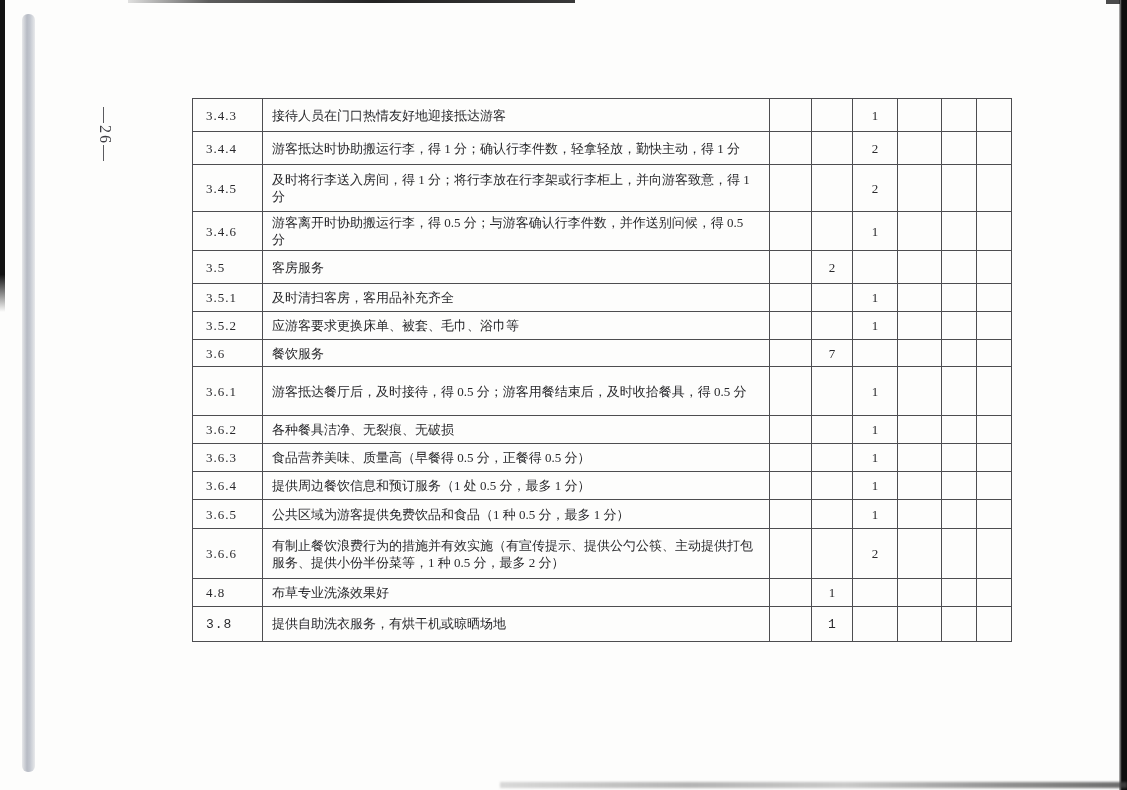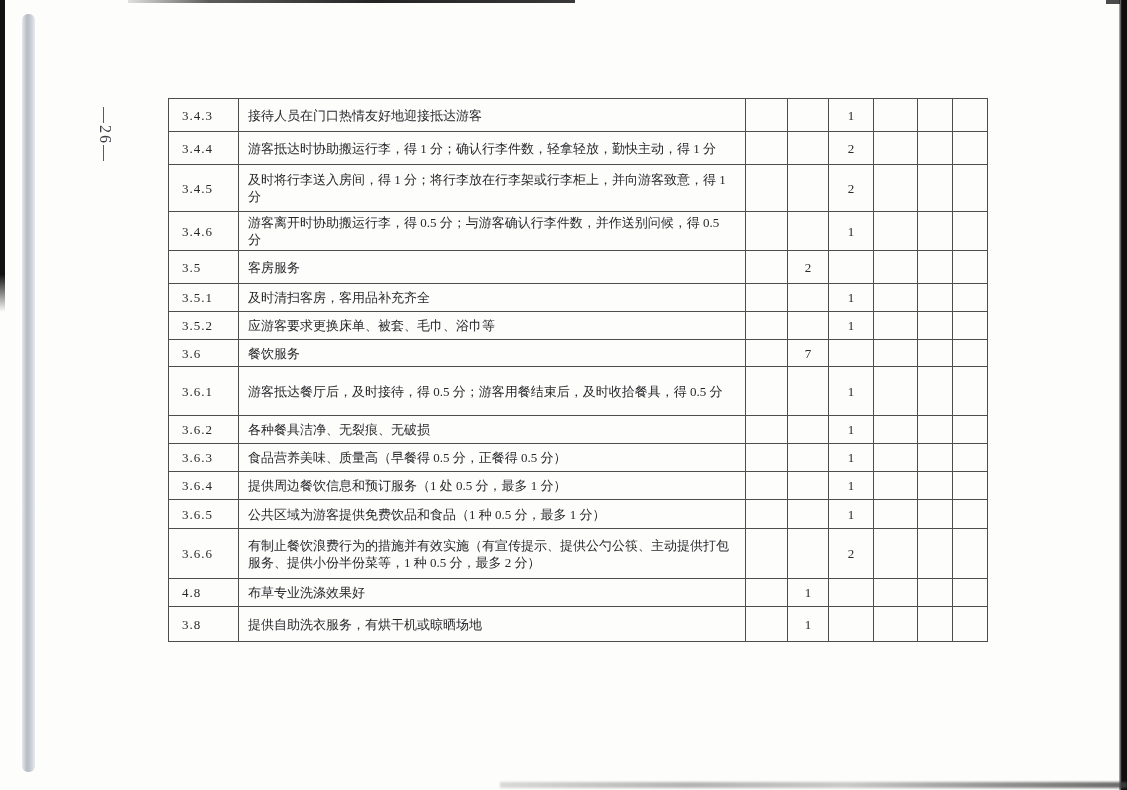--- a/index.html
+++ b/index.html
@@ -48,21 +48,21 @@
   }
   
   .page-number {
     position: absolute; left: 105px; top: 135px;
     transform: translate(-50%,-50%) rotate(90deg);
     font-size: 16px; letter-spacing: 2px; color: #3d3d42;
     white-space: nowrap;
   }
   
   table.doc-table {
-    position: absolute; left: 168px; top: 98px;
+    position: absolute; left: 192px; top: 98px;
     width: 819px;
     border-collapse: collapse;
     table-layout: fixed;
   }
   table.doc-table td {
     border: 1px solid #4d4d50;
     color: #29292c;
     font-size: 13px;
     line-height: 17px;
     vertical-align: middle;
@@ -242,21 +242,21 @@
         <tr style="height: 28px;">
           <td class="cell-id">4.8</td>
           <td class="cell-desc">布草专业洗涤效果好</td>
           <td class="cell-score"></td>
           <td class="cell-score">1</td>
           <td class="cell-score"></td>
           <td class="cell-score"></td>
           <td class="cell-score"></td>
           <td class="cell-score"></td>
         </tr>
-        <tr style="height: 35px;">
+        <tr style="height: 35px; font-family: Liberation Mono, monospace;">
           <td class="cell-id">3.8</td>
           <td class="cell-desc">提供自助洗衣服务，有烘干机或晾晒场地</td>
           <td class="cell-score"></td>
           <td class="cell-score">1</td>
           <td class="cell-score"></td>
           <td class="cell-score"></td>
           <td class="cell-score"></td>
           <td class="cell-score"></td>
         </tr>
       </tbody>

